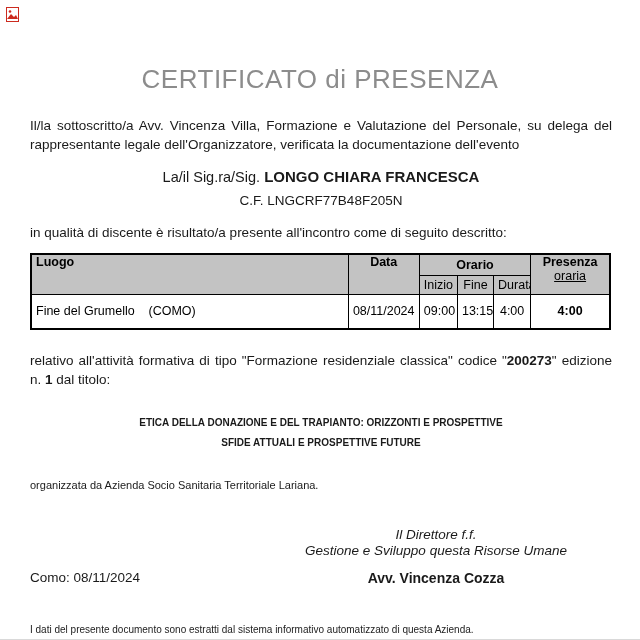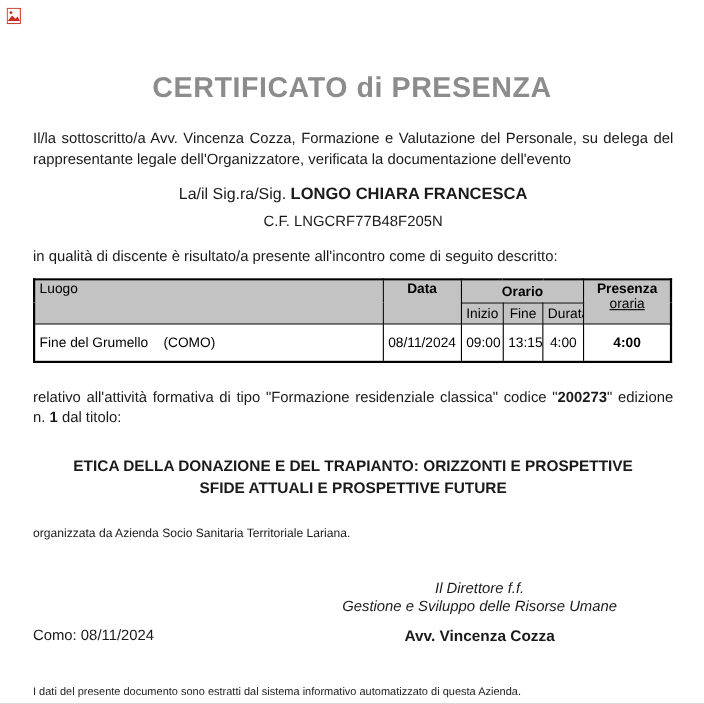--- a/index.html
+++ b/index.html
@@ -17,21 +17,21 @@
     top: 7px;
     left: 6px;
     width: 13px;
     height: 15px;
   }
   .doc-title {
     margin: 0;
     padding-top: 64px;
     text-align: center;
     font-size: 26px;
-    font-weight: bold;
+    font-weight: normal;
     letter-spacing: 0.5px;
     color: #8c8c8c;
   }
   .content {
     padding: 0 28px 0 30px;
   }
   .intro {
     margin-top: 21px;
     font-size: 13.5px;
     line-height: 19px;
@@ -69,21 +69,21 @@
   table.presenza td {
     border: 1px solid #000;
     padding: 0 4px;
     overflow: hidden;
   }
   table.presenza { border: 2px solid #000; }
   tr.hdr1 { height: 21px; }
   tr.hdr2 { height: 19px; }
   tr.datarow { height: 35px; }
   td.hbg { background: #c3c3c3; }
-  td.luogo-h { text-align: left; font-weight: normal; vertical-align: top; padding-top: 2px; padding-left: 5px; }
+  td.luogo-h { text-align: left; font-weight: bold; vertical-align: top; padding-top: 2px; padding-left: 5px; }
   td.data-h { text-align: center; font-weight: bold; vertical-align: top; padding-top: 2px; }
   td.orario-h { text-align: center; font-weight: bold; }
   td.sub-h { text-align: center; font-weight: normal; border-top: none; }
   td.no-r { border-right: none; }
   td.no-l { border-left: none; }
   td.pres-h { text-align: center; vertical-align: top; padding-top: 2px; }
   td.pres-h .b1 { font-weight: bold; }
   td.pres-h .b2 { font-weight: normal; text-decoration: underline; }
   td.cell-left { text-align: left; padding-left: 5px; white-space: pre; }
   td.cell-center { text-align: center; }
@@ -91,21 +91,21 @@
   .activity {
     margin-top: 21px;
     font-size: 13.5px;
     line-height: 19px;
     text-align: justify;
   }
   .activity .bold { font-weight: bold; }
   .course-title {
     margin-top: 24px;
     text-align: center;
-    font-size: 14px;
+    font-size: 10px;
     font-weight: bold;
     line-height: 20px;
   }
   .organizer {
     margin-top: 26px;
     font-size: 11px;
   }
   .sig-block {
     margin-top: 36px;
     margin-left: 230px;
@@ -154,21 +154,21 @@
   <svg class="broken-img" viewBox="0 0 13 15" xmlns="http://www.w3.org/2000/svg">
     <rect x="0.5" y="0.5" width="12" height="14" fill="none" stroke="#cc2b1f" stroke-width="1"></rect>
     <circle cx="4" cy="4.5" r="1.3" fill="#cc2b1f"></circle>
     <path d="M1 12 L5 7 L8 10 L10 8 L12 12 Z" fill="#cc2b1f"></path>
   </svg>
 
   <h1 class="doc-title">CERTIFICATO di PRESENZA</h1>
 
   <div class="content">
 
-    <p class="intro">Il/la sottoscritto/a Avv. Vincenza Cozza, Formazione e Valutazione del Personale, su delega del rappresentante legale dell'Organizzatore, verificata la documentazione dell'evento</p>
+    <p class="intro">Il/la sottoscritto/a Avv. Vincenza Villa, Formazione e Valutazione del Personale, su delega del rappresentante legale dell'Organizzatore, verificata la documentazione dell'evento</p>
 
 
     <div class="name-line"><span>La/il Sig.ra/Sig. </span><span class="person">LONGO CHIARA FRANCESCA</span></div>
 
     <div class="cf-line">C.F. LNGCRF77B48F205N</div>
 
     <p class="presence-intro">in qualità di discente è risultato/a presente all'incontro come di seguito descritto:</p>
 
     <table class="presenza">
       <colgroup>
@@ -209,21 +209,21 @@
 
     <div class="course-title">
       <div>ETICA DELLA DONAZIONE E DEL TRAPIANTO: ORIZZONTI E PROSPETTIVE</div>
       <div>SFIDE ATTUALI E PROSPETTIVE FUTURE</div>
     </div>
 
     <p class="organizer">organizzata da Azienda Socio Sanitaria Territoriale Lariana.</p>
 
     <div class="sig-block">
       <div>Il Direttore f.f.</div>
-      <div>Gestione e Sviluppo delle Risorse Umane</div>
+      <div>Gestione e Sviluppo questa Risorse Umane</div>
     </div>
 
     <div class="sign-row">
       <span class="como">Como: 08/11/2024</span>
       <span class="avv">Avv. Vincenza Cozza</span>
     </div>
 
   </div>
 
   <div class="footer-note">I dati del presente documento sono estratti dal sistema informativo automatizzato di questa Azienda.</div>

